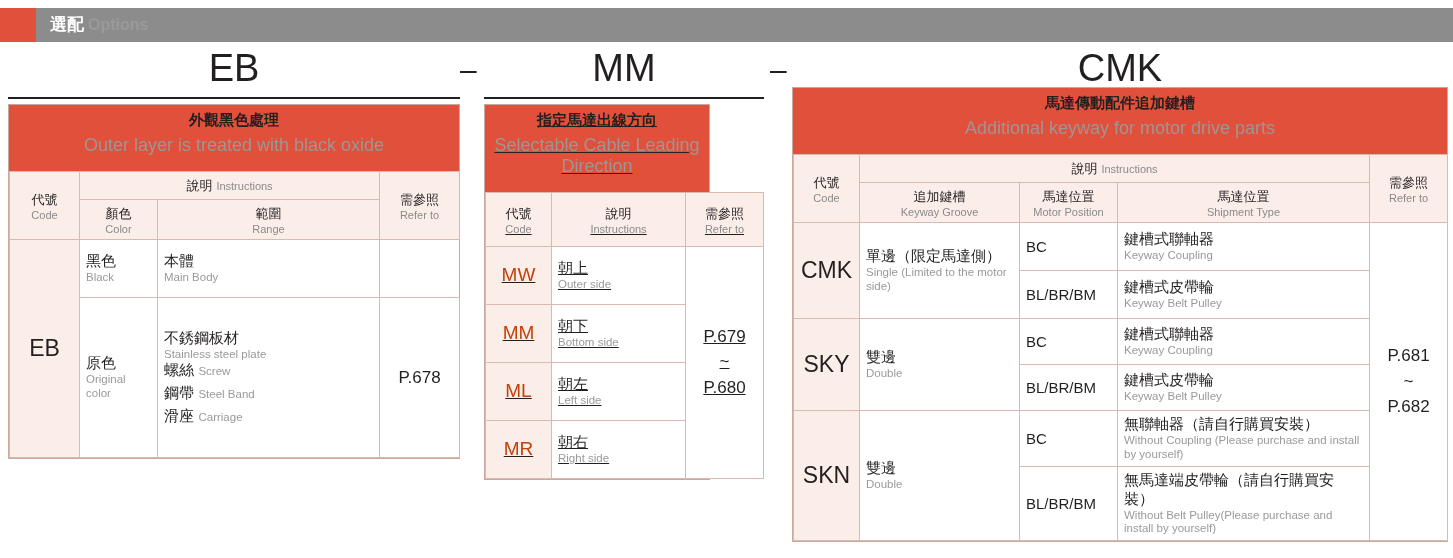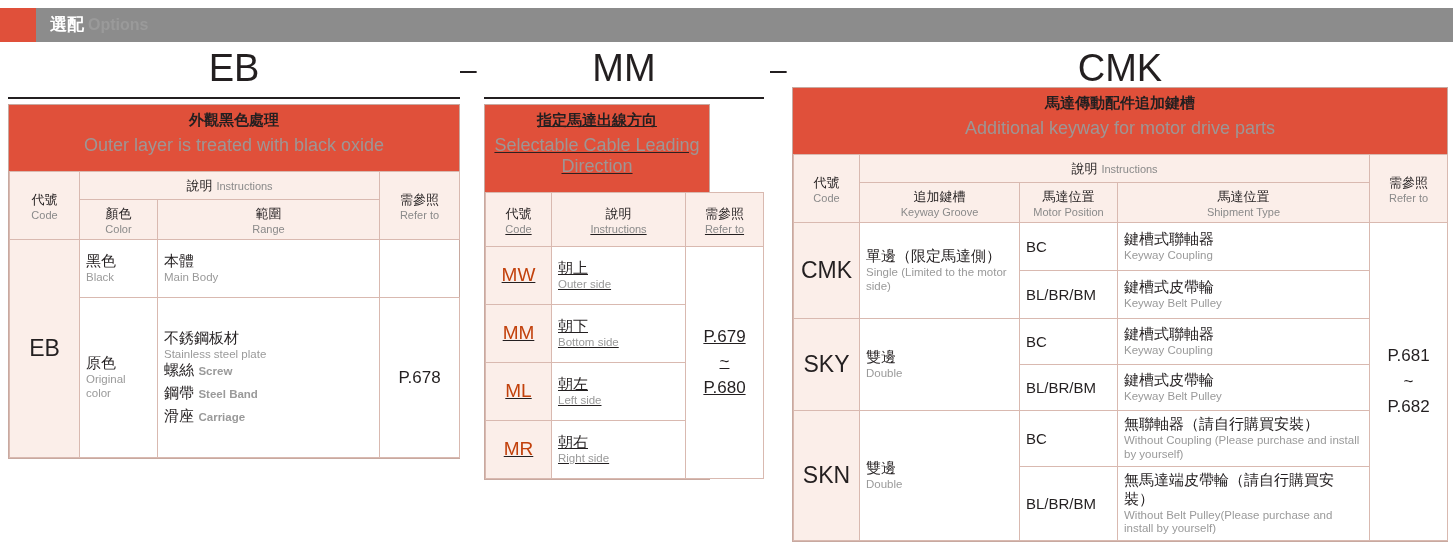--- a/index.html
+++ b/index.html
@@ -116,21 +116,21 @@
   .codecell-sm {
     background: #fbeee9;
     text-align: center;
     font-size: 19px;
     color: #c2410c;
   }
   .zh { font-size: 15px; color: #231f20; }
   .en { font-size: 11.5px; color: #9a9a9a; }
   .zh-b { font-size: 15px; color:#231f20; display:block; }
   .en-b { font-size: 11.5px; color:#9a9a9a; display:block; line-height:1.2; }
-  .en-i2 { font-size: 11.5px; color:#9a9a9a;font-weight:bold; }
+  .en-i2 { font-size: 11.5px; color:#9a9a9a; }
   .refer {
     text-align: center;
     font-size: 17px;
     color: #231f20;
     line-height: 1.5;
   }
   .plain-cell { background:#ffffff; }
 </style>
 </head>
 <body>

